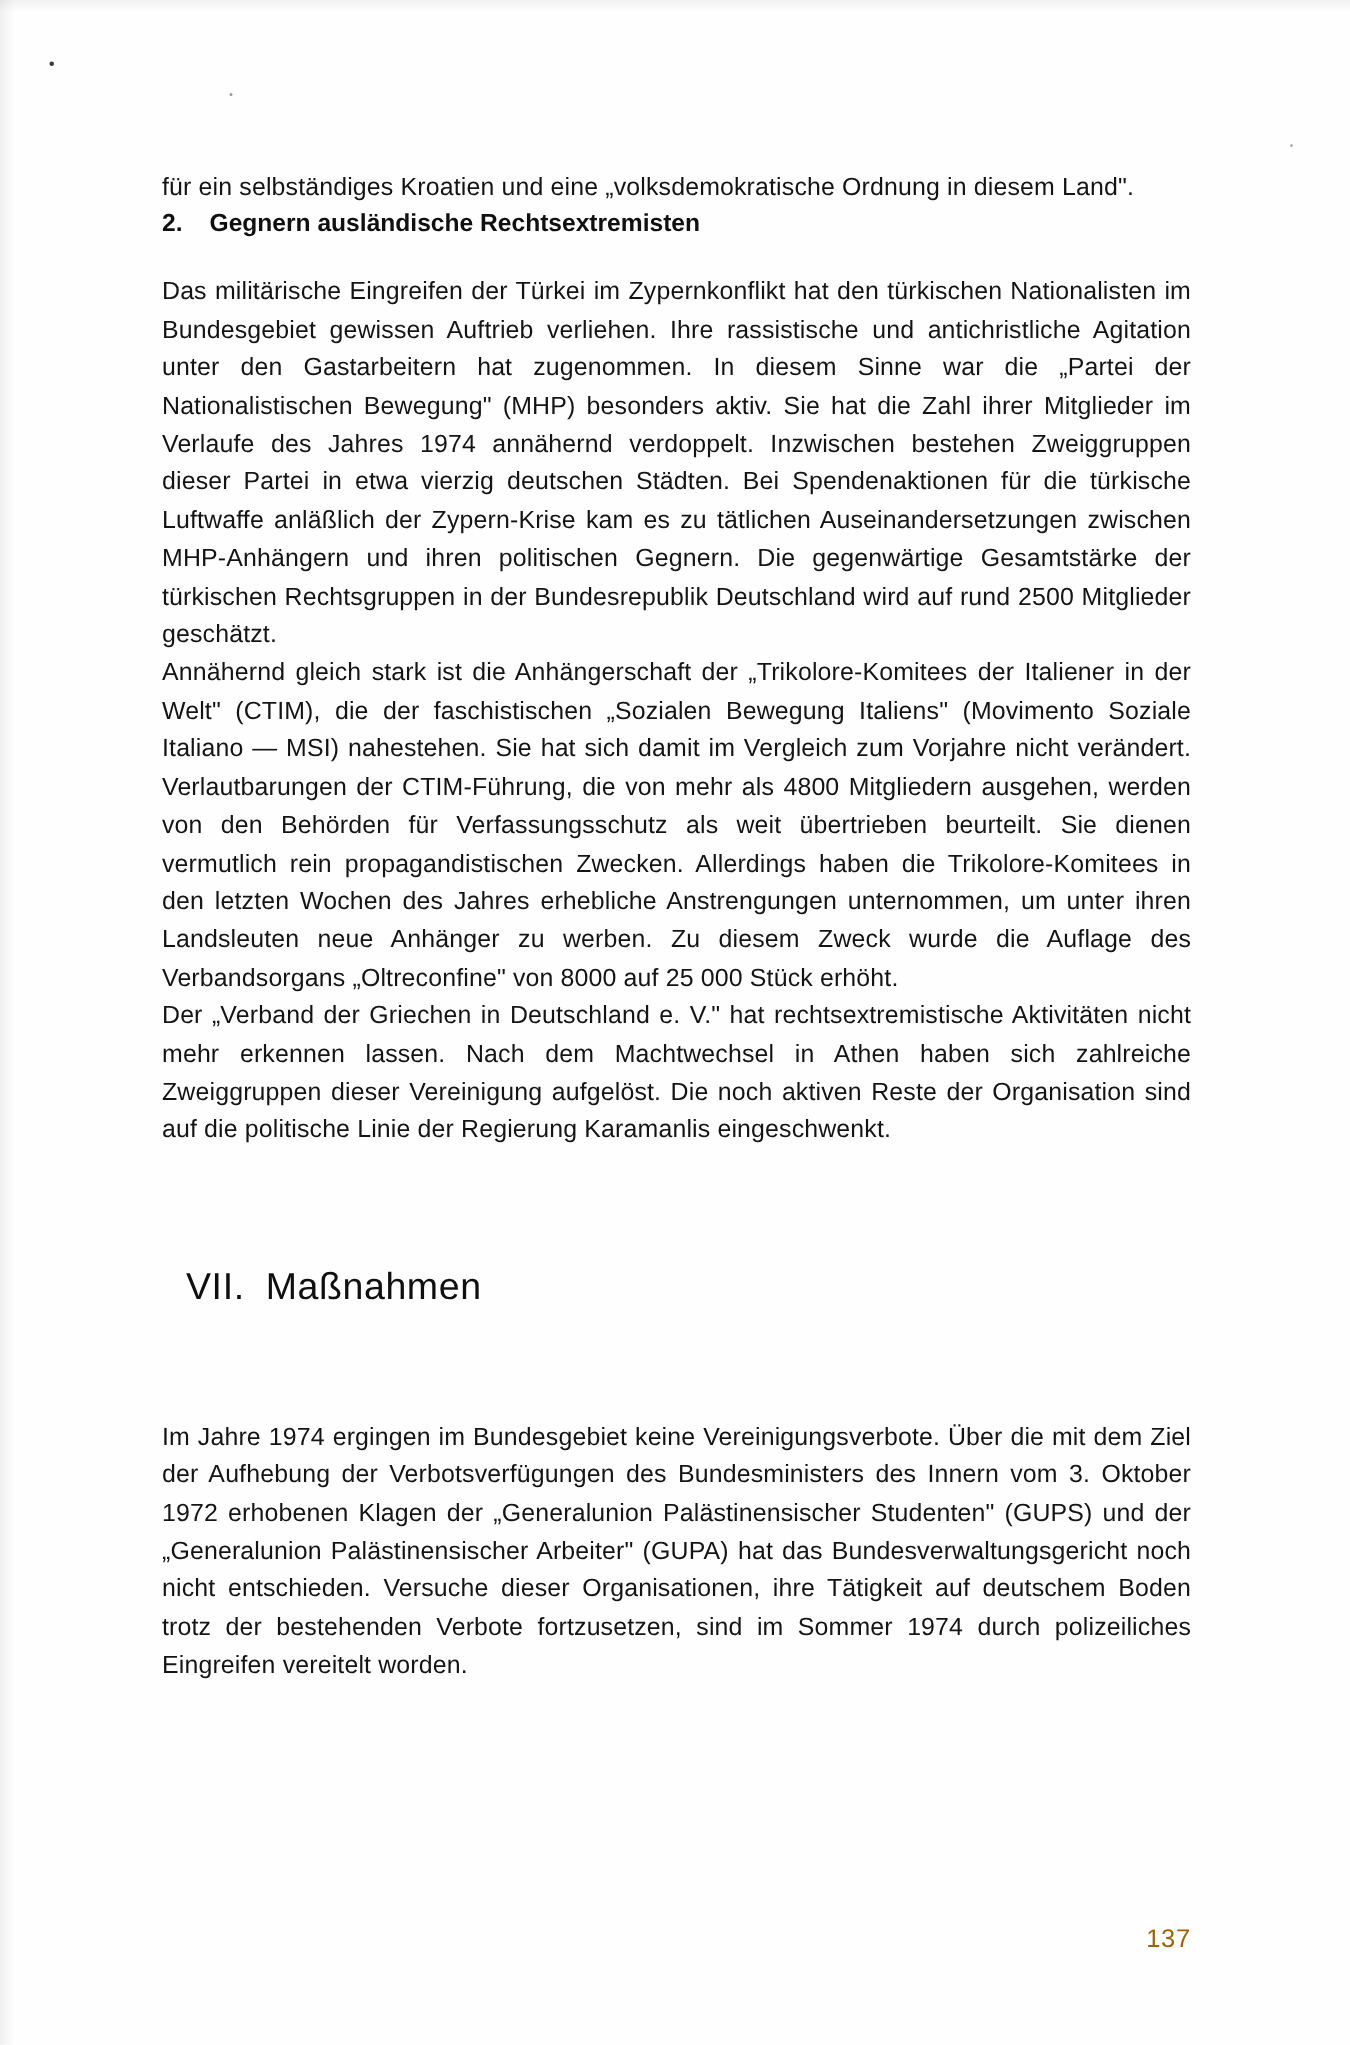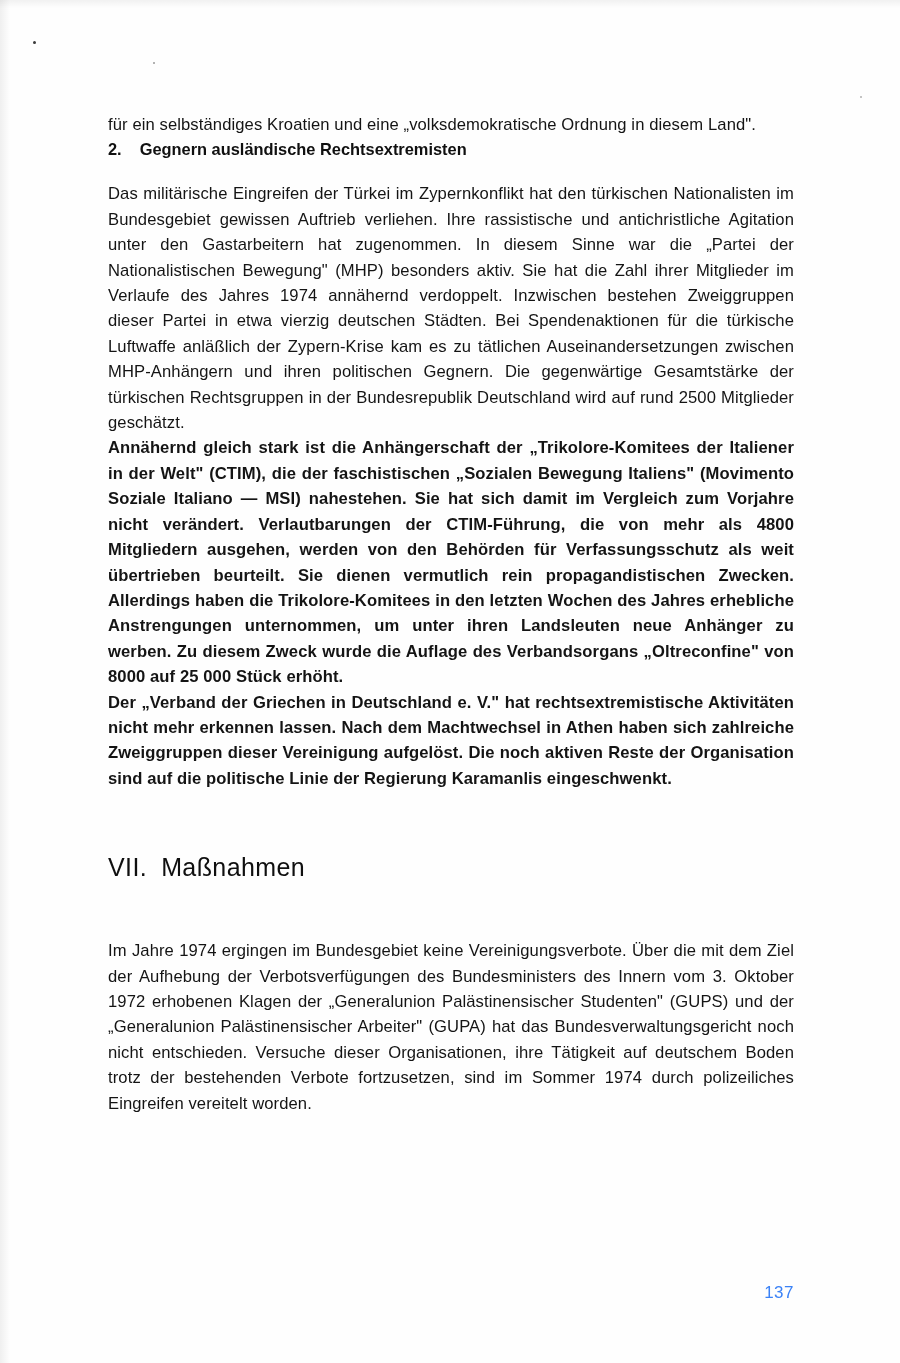--- a/index.html
+++ b/index.html
@@ -43,21 +43,20 @@
     margin: 0;
     font-size: 16.6px;
     line-height: 25.4px;
     text-align: justify;
     text-justify: inter-word;
     letter-spacing: 0.1px;
     color: #141414;
   }
   p.para + p.para {
     margin-top: 0;
-    font-weight: bold;
   }
 
   .lead {
     margin-bottom: 22px;
   }
 
   h2.section-heading {
     margin: 0 0 20px 0;
     font-size: 16.4px;
     font-weight: bold;
@@ -65,39 +64,39 @@
     color: #101010;
     display: flex;
     gap: 18px;
     align-items: baseline;
   }
   h2.section-heading .num {
     font-weight: bold;
   }
 
   h1.chapter-heading {
-    margin: 0;
+    margin: 16px;
     font-size: 25px;
     font-weight: normal;
     letter-spacing: 0.4px;
     color: #0f0f0f;
   }
   .chapter-heading .numeral {
     margin-right: 14px;
   }
 
   .spacer-before-chapter { height: 62px; }
   .spacer-after-chapter { height: 56px; }
 
   .page-number {
     position: absolute;
     right: 106px;
     bottom: 60px;
     font-size: 17px;
-    color: #3b82f6;
+    color: #a16207;
     letter-spacing: 0.5px;
   }
 
   .edge-shadow-left {
     position: absolute;
     left: 0; top: 0;
     width: 10px; height: 1363px;
     background: linear-gradient(to right, rgba(0,0,0,0.06), rgba(0,0,0,0));
     pointer-events: none;
   }

